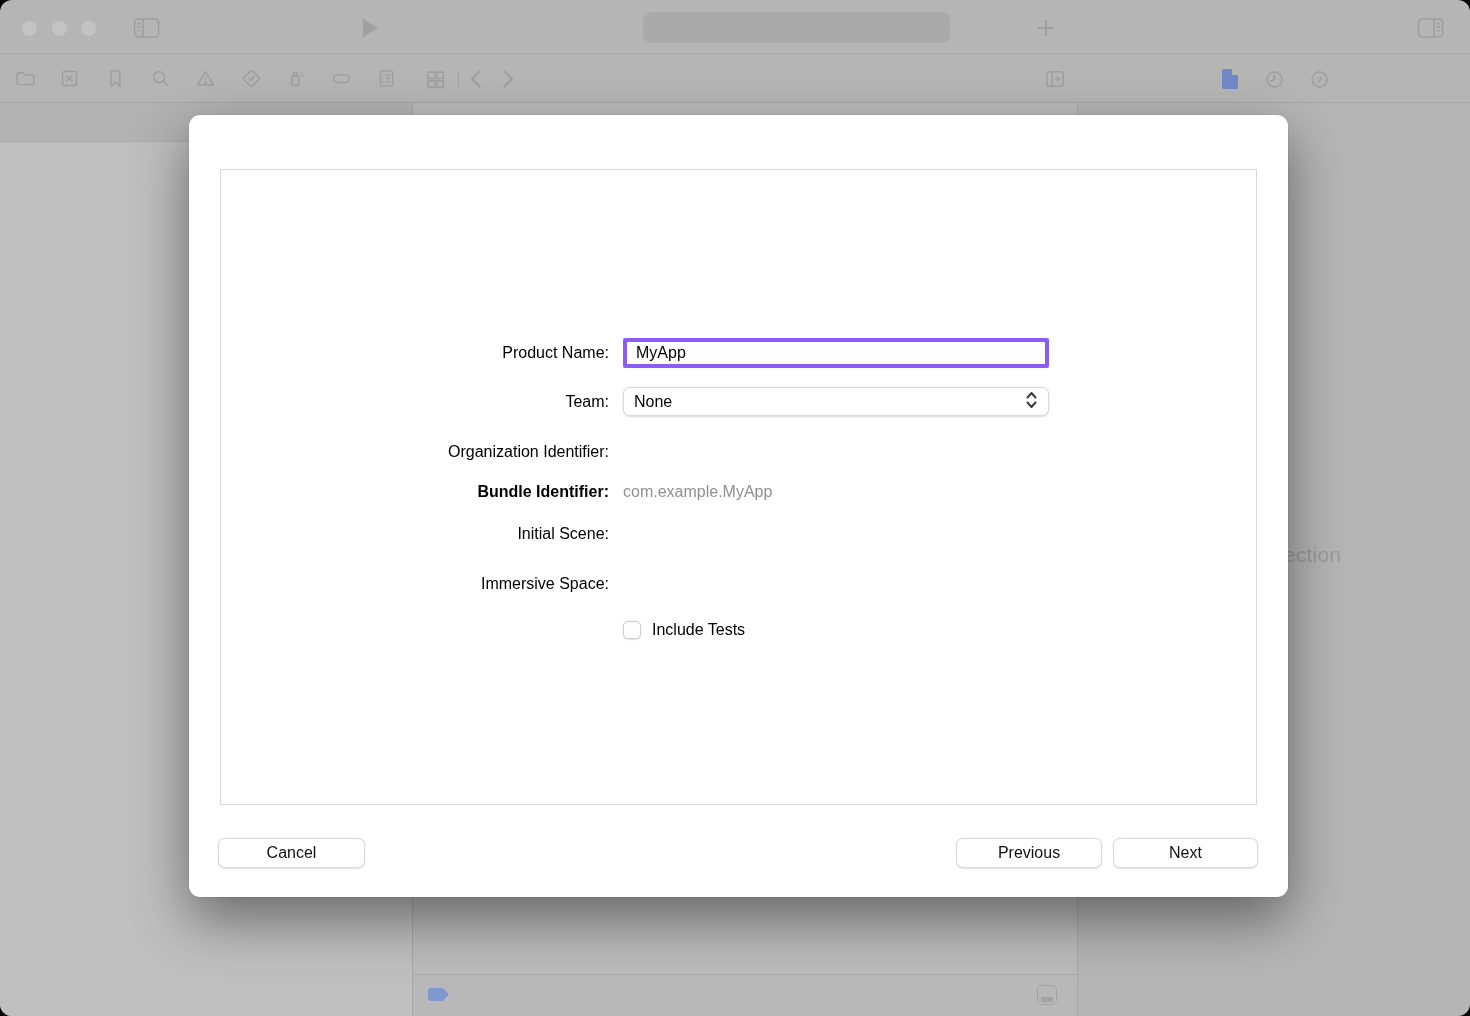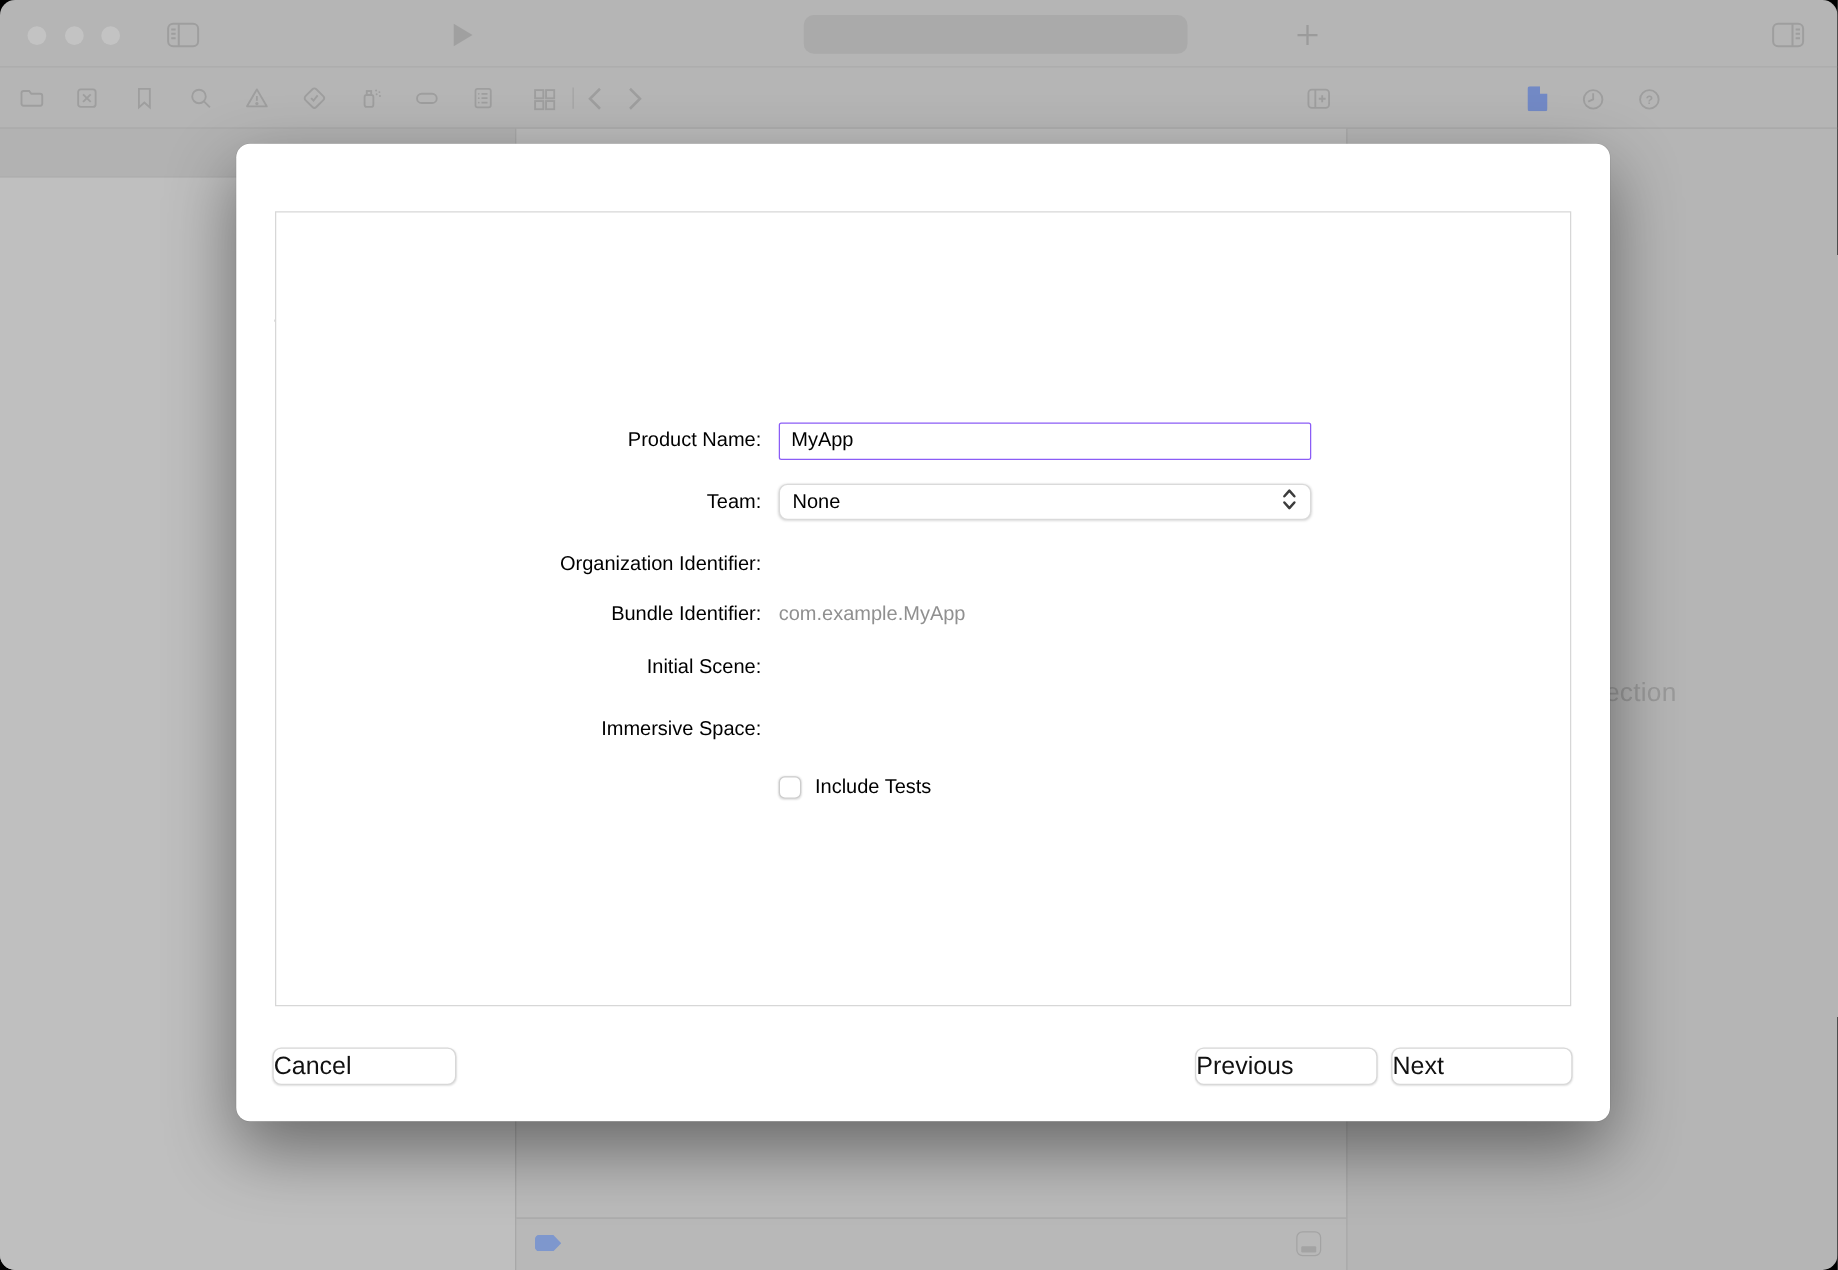--- a/index.html
+++ b/index.html
@@ -25,33 +25,33 @@
   .bbar-btn i { position:absolute; left:3px; right:3px; bottom:2.5px; height:4.5px; background:#a3a3a3; border-radius:1px; display:block; }
 
   
   .sheet { position:absolute; left:189px; top:115px; width:1099px; height:782px; background:#ffffff;
            border-radius:11px; box-shadow:0 22px 55px rgba(0,0,0,0.45), 0 0 0 0.5px rgba(0,0,0,0.08); z-index:10; }
   .sheet-title { position:absolute; left:30px; top:132px; font-size:17px; font-weight:500; color:#0d0d0d; }
   .options-box { position:absolute; left:31px; top:54px; width:1037px; height:636px; background:#fff; border:1px solid #d7d7d7; }
 
   .row-label { position:absolute; left:100px; width:320px; text-align:right; font-size:16px; color:#000; }
   .ctl { position:absolute; left:434px; width:426px; }
-  .textfield { height:30px; border:1px solid #8b5cf6; border-radius:2px; background:#fff; width:426px;
+  .textfield { height:30px; border:4px solid #8b5cf6; border-radius:2px; background:#fff; width:426px;
                font-size:16px; color:#000; padding:0 9px; outline:none; font-family:inherit; }
   .popup { height:29px; border:1px solid #dadada; border-radius:7px; background:#fff;
            box-shadow:0 0.5px 2px rgba(0,0,0,0.15); display:flex; align-items:center; padding:0 10px; position:relative; }
   .popup .pval { font-size:16px; color:#000; }
   .popup .stepper { position:absolute; right:11px; top:50%; transform:translateY(-50%); }
   .static-val { font-size:16px; color:#909090; }
   .checkbox { width:18px; height:18px; border:1px solid #cdcdcd; border-radius:5px; background:#fff;
               box-shadow:0 0.5px 1.5px rgba(0,0,0,0.12); display:inline-block; }
   .chk-label { position:absolute; left:463px; font-size:16px; color:#000; }
 
   .btn { position:absolute; top:723px; height:30px; border:1px solid #d8d8d8; border-radius:7px; background:#fff;
-         box-shadow:0 0.5px 1.5px rgba(0,0,0,0.12); font-size:20px; color:#111; text-align:left; line-height:28px;
+         box-shadow:0 0.5px 1.5px rgba(0,0,0,0.12); font-size:16px; color:#111; text-align:center; line-height:28px;
          font-family:inherit; cursor:default; }
 </style>
 </head>
 <body>
 
 <div class="screen">
 
   <div class="hline" style="top:53px; background:#ababab;"></div>
   <div class="hline" style="top:102px;"></div>
 
@@ -232,21 +232,21 @@
       <span class="stepper">
         <svg width="11" height="17" viewBox="0 0 11 17" fill="none" stroke="#3c3c3c" stroke-width="2" stroke-linecap="round" stroke-linejoin="round">
           <polyline points="1.5,6 5.5,1.5 9.5,6"></polyline>
             <polyline points="1.5,11 5.5,15.5 9.5,11"></polyline>
         </svg>
       </span>
     </div>
 
     <div class="row-label" style="top:328px;">Organization Identifier:</div>
 
-    <div class="row-label" style="top:368px;">Bundle Identifier:</div>
+    <div class="row-label" style="top:368px;font-weight:bold;">Bundle Identifier:</div>
     <div class="ctl" style="top:368px;">
       <span class="static-val">com.example.MyApp</span>
     </div>
 
     <div class="row-label" style="top:410px;">Initial Scene:</div>
 
     <div class="row-label" style="top:460px;">Immersive Space:</div>
 
     <div class="checkbox" style="position:absolute; left:434px; top:506px;" role="checkbox" aria-checked="false"></div>
     <div class="chk-label" style="top:506px;">Include Tests</div>

